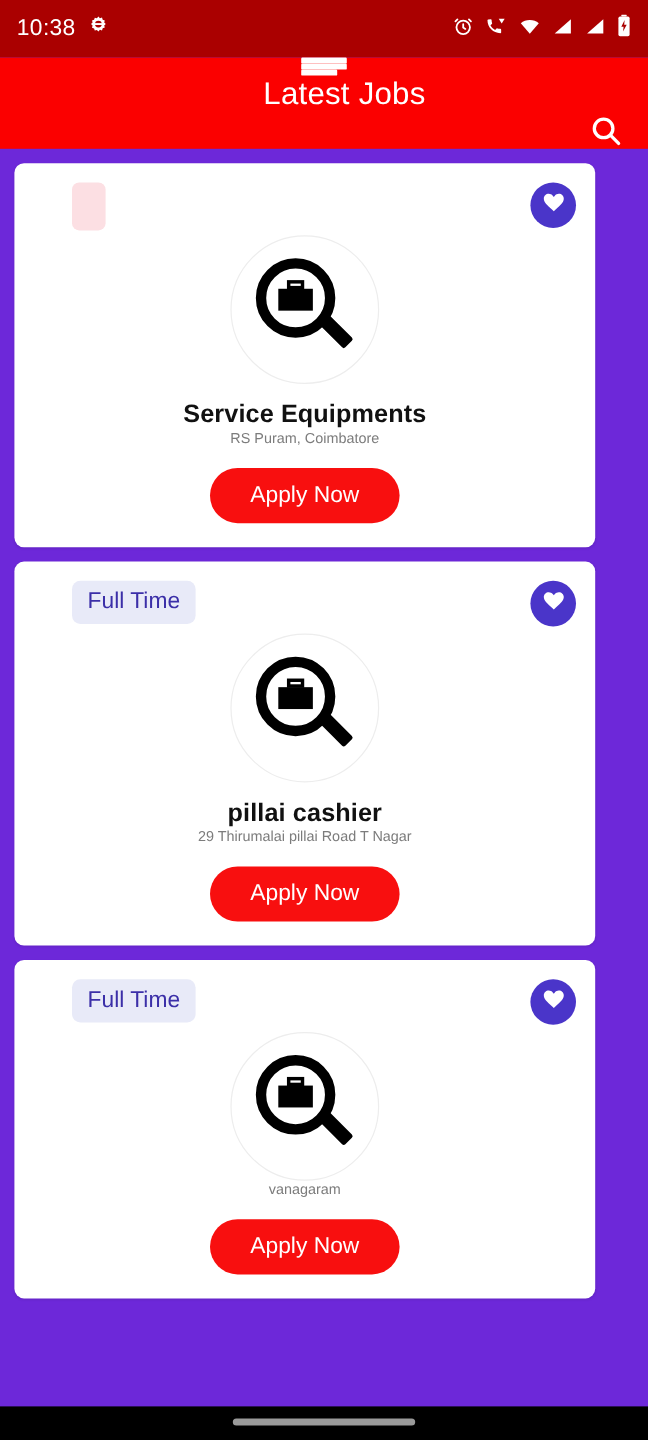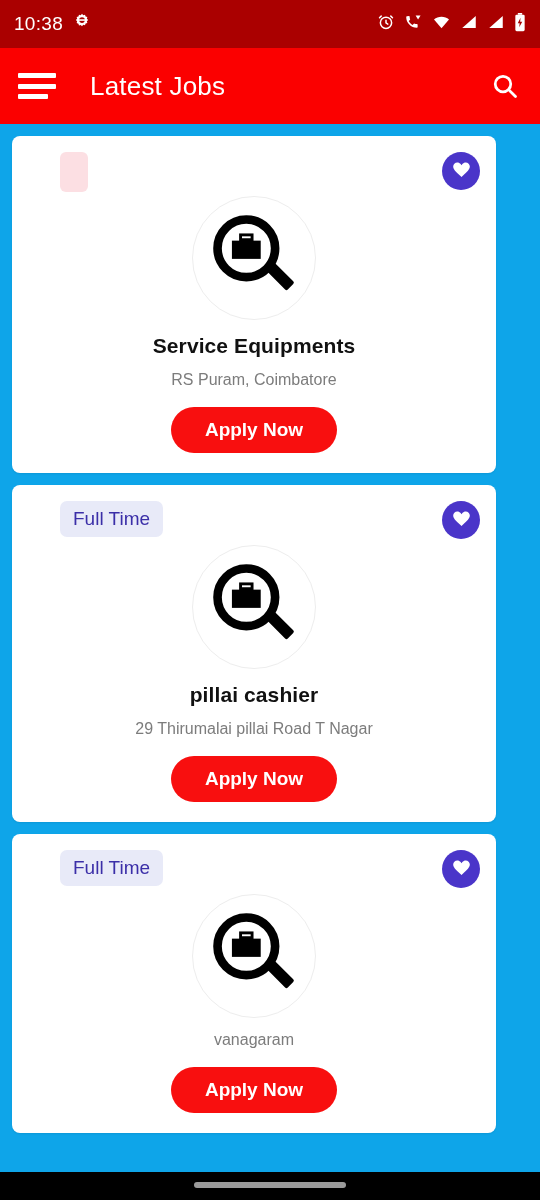--- a/index.html
+++ b/index.html
@@ -2,37 +2,37 @@
 <html><head>
 <meta charset="utf-8">
 <style>
   * { margin:0; padding:0; box-sizing:border-box; }
   html, body {
     width:540px; height:1200px;
     background:#f4f4f4;
     font-family:"Liberation Sans", sans-serif;
     overflow:hidden;
   }
-  .phone { position:relative; width:540px; height:1200px; background:#0ea5e9; }
+  .phone { position:relative; width:540px; height:1200px; background:#6d28d9; }
 
   
   .statusbar {
     position:absolute; top:0; left:0; width:540px; height:48px;
     background:#aa0000; color:#ffffff;
     display:flex; align-items:center; padding:0 14px;
   }
   .sb-left { display:flex; align-items:center; gap:9px; }
   .sb-time { font-size:19px; letter-spacing:.3px; }
   .sb-right { margin-left:auto; display:flex; align-items:center; gap:9px; }
   .sb-ic { display:block; }
 
   
   .appbar {
     position:absolute; top:48px; left:0; width:540px; height:76px;
-    background:#fb0000; display:flex; align-items:center; padding:0 18px;
+    background:#fb0000; display:flex; align-items:center; padding:0 18px;flex-direction:column;
   }
   .hamburger { width:38px; height:26px; display:flex; flex-direction:column; justify-content:space-between; cursor:pointer; }
   .hamburger i { display:block; height:5px; background:#fff; border-radius:1px; }
   .hamburger i:nth-child(1){ width:38px; }
   .hamburger i:nth-child(2){ width:38px; }
   .hamburger i:nth-child(3){ width:30px; }
   .appbar-title { color:#fff; font-size:26px; margin-left:34px; letter-spacing:.2px; }
   .appbar-search { margin-left:auto; width:34px; height:34px; display:flex; align-items:center; justify-content:center; cursor:pointer; }
 
   
@@ -57,25 +57,25 @@
 
   .thumb {
     width:124px; height:124px; margin:4px auto 0 auto;
     border-radius:50%; border:1px solid #ededed; background:#fff;
     display:flex; align-items:center; justify-content:center;
   }
   .job-title {
     margin-top:14px; text-align:center; color:#111111;
     font-size:21px; font-weight:bold; letter-spacing:.1px;
   }
-  .job-loc { margin-top:13px; text-align:center; color:#7c7c7c; font-size:16px; }
+  .job-loc { text-align:center; color:#7c7c7c; font-size:12px; }
   .apply {
     display:block; margin:18px auto 0 auto; border:none; cursor:pointer;
     background:#f80f0f; color:#ffffff; font-family:"Liberation Sans", sans-serif;
-    font-size:19px; font-weight:bold; padding:12px 34px; border-radius:26px;
+    font-size:19px; font-weight:normal; padding:12px 34px; border-radius:26px;
   }
 
   
   .navbar { position:absolute; bottom:0; left:0; width:540px; height:28px; background:#000000; }
   .nav-pill { position:absolute; left:50%; transform:translateX(-50%); top:10px; width:152px; height:6px; background:#9a9a9a; border-radius:3px; cursor:pointer; }
 </style>
 </head>
 <body>
 
 <div class="phone">

